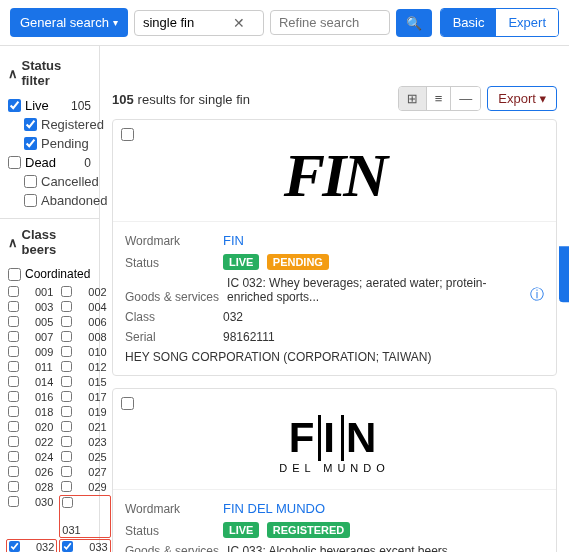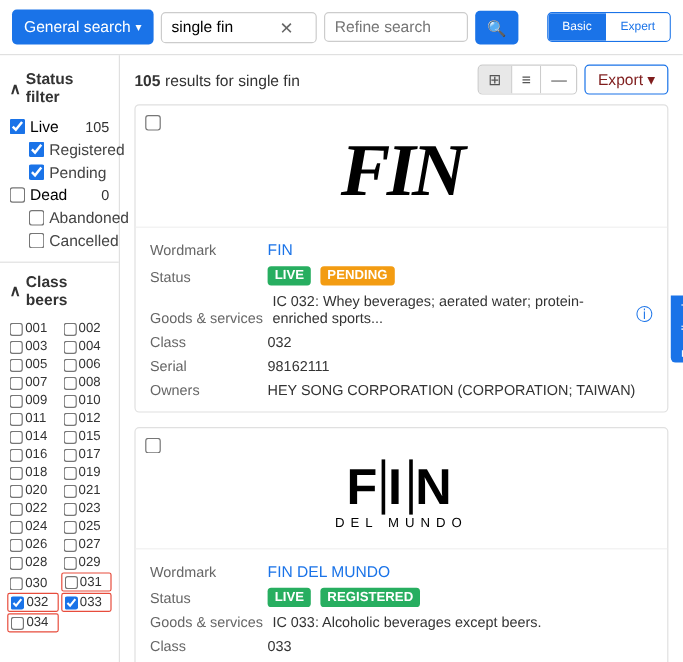--- a/index.html
+++ b/index.html
@@ -9,21 +9,21 @@
     .header { display: flex; align-items: center; background: #fff; padding: 8px 10px; gap: 6px; border-bottom: 1px solid #e0e0e0; }
     .general-search-btn { background: #1a73e8; color: #fff; border: none; border-radius: 4px; padding: 7px 10px; cursor: pointer; font-size: 13px; display: flex; align-items: center; gap: 4px; white-space: nowrap; }
     .general-search-btn .chevron { font-size: 10px; }
     .search-input-wrap { display: flex; align-items: center; background: #fff; border: 1px solid #ccc; border-radius: 4px; padding: 4px 8px; flex: 0 0 auto; width: 130px; }
     .search-input-wrap input { border: none; outline: none; font-size: 13px; width: 90px; }
     .search-input-wrap .clear-icon { cursor: pointer; color: #666; font-size: 14px; }
     .refine-search-wrap { display: flex; align-items: center; background: #fff; border: 1px solid #ccc; border-radius: 4px; padding: 4px 8px; flex: 0 0 auto; width: 120px; }
     .refine-search-wrap input { border: none; outline: none; font-size: 13px; width: 80px; color: #999; }
     .search-go-btn { background: #1a73e8; color: #fff; border: none; border-radius: 4px; padding: 6px 10px; cursor: pointer; font-size: 14px; }
     .mode-btns { display: flex; border: 1px solid #1a73e8; border-radius: 4px; overflow: hidden; margin-left: auto; }
-    .mode-btn { padding: 6px 12px; cursor: pointer; font-size: 10px; border: none; background: #fff; color: #1a73e8; }
+    .mode-btn { padding: 6px 12px; cursor: pointer; font-size: 13px; border: none; background: #fff; color: #1a73e8; }
     .mode-btn.active { background: #1a73e8; color: #fff; }
 
     
     .main { display: flex; }
 
     
     .sidebar { width: 100px; border-right: 1px solid #e0e0e0; padding: 8px 0; flex-shrink: 0; }
     .sidebar-section-header { display: flex; align-items: center; gap: 4px; padding: 4px 8px; font-weight: bold; font-size: 12px; color: #333; cursor: pointer; }
     .filter-group { padding: 4px 8px; }
     .filter-row { display: flex; align-items: center; gap: 4px; padding: 2px 0; }
@@ -31,27 +31,27 @@
     .filter-row .count { margin-left: auto; font-size: 12px; color: #333; }
     .filter-row.sub { padding-left: 16px; }
     .filter-row.sub label { font-size: 12px; color: #444; }
     .divider { height: 1px; background: #e0e0e0; margin: 4px 0; }
 
     
     .class-filter-section { padding: 4px 4px; }
     .coordinated-row { display: flex; align-items: center; gap: 4px; padding: 2px 4px; }
     .coordinated-row label { font-size: 12px; }
     .class-grid { display: grid; grid-template-columns: repeat(2, 1fr); gap: 1px 2px; padding: 2px 2px; }
-    .class-item { display: flex; align-items: flex-end; gap: 2px; padding: 1px 2px; }
+    .class-item { display: flex; align-items: flex-start; gap: 16px; padding: 1px 2px; }
     .class-item label { font-size: 11px; color: #333; cursor: pointer; }
     .class-item input[type=checkbox] { width: 11px; height: 11px; }
 
     
     .results { flex: 1; padding: 8px 12px; overflow-y: auto; }
-    .results-header { display: flex; align-items: center; justify-content: space-between; margin-bottom: 8px; }
+    .results-header { display: flex; align-items: center; justify-content: space-between; margin-bottom: 8px; margin-top: 32px; }
     .results-count { font-size: 14px; color: #333; }
     .results-count strong { font-weight: bold; }
     .view-btns { display: flex; border: 1px solid #ccc; border-radius: 4px; overflow: hidden; }
     .view-btn { padding: 4px 8px; cursor: pointer; border: none; background: #fff; color: #555; font-size: 13px; border-right: 1px solid #ccc; }
     .view-btn:last-child { border-right: none; }
     .view-btn.active { background: #e8e8e8; }
     .export-btn { background: #fff; border: 1px solid #1a73e8; color: #7f1d1d; border-radius: 4px; padding: 4px 10px; cursor: pointer; font-size: 13px; display: flex; align-items: center; gap: 4px; }
 
     
     .trademark-card { border: 1px solid #e0e0e0; border-radius: 4px; margin-bottom: 12px; position: relative; }
@@ -129,37 +129,41 @@
       <div class="filter-row">
         <label>
           <input type="checkbox" style="">
           <span>Dead</span>
         </label>
         <span class="count">0</span>
       </div>
       <div class="filter-row sub">
         <label>
           <input type="checkbox" style="">
+          <span>Cancelled</span>
+        </label>
+      </div>
+      <div class="filter-row sub">
+        <label>
+          <input type="checkbox" style="">
           <span>Abandoned</span>
-        </label>
-      </div>
-      <div class="filter-row sub">
-        <label>
-          <input type="checkbox" style="">
-          <span>Cancelled</span>
         </label>
       </div>
     </div>
     <div class="divider"></div>
 
     <div class="sidebar-section-header">
       <span>∧</span>
       <span>Class beers</span>
     </div>
     <div class="class-filter-section">
+      <div class="coordinated-row">
+        <input type="checkbox" style="">
+        <label>Coordinated</label>
+      </div>
       <div class="class-grid">
 
         <div class="class-item">
             <input type="checkbox" style="">
             <label>001</label>
           </div>
         <div class="class-item">
             <input type="checkbox" style="">
             <label>002</label>
           </div>
@@ -264,21 +268,21 @@
             <label>028</label>
           </div>
         <div class="class-item">
             <input type="checkbox" style="">
             <label>029</label>
           </div>
         <div class="class-item">
             <input type="checkbox" style="">
             <label>030</label>
           </div>
-        <div class="class-item" style="border: 1.5px solid #e74c3c; border-radius: 2px;">
+        <div class="class-item" style="border: 1.5px solid #e74c3c; border-radius: 2px; flex-direction: column;">
             <input type="checkbox" style="">
             <label>031</label>
           </div>
         <div class="class-item" style="border: 1.5px solid #e74c3c; border-radius: 2px;">
             <input type="checkbox" checked="" style="">
             <label>032</label>
           </div>
         <div class="class-item" style="border: 1.5px solid #e74c3c; border-radius: 2px;">
             <input type="checkbox" checked="" style="">
             <label>033</label>
@@ -333,21 +337,20 @@
         </div>
         <div class="detail-row">
           <span class="detail-label">Class</span>
           <span class="detail-value">032</span>
         </div>
         <div class="detail-row">
           <span class="detail-label">Serial</span>
           <span class="detail-value">98162111</span>
         </div>
         <div class="detail-row">
-          <span class="detail-label">Owners</span>
           <span class="detail-value">HEY SONG CORPORATION (CORPORATION; TAIWAN)</span>
         </div>
       </div>
     </div>
 
     <div class="trademark-card">
       <input type="checkbox" style="position: absolute; top: 8px; left: 8px;">
       <div class="trademark-logo">
         <div class="logo-fin-del-mundo">
           <div class="top">

